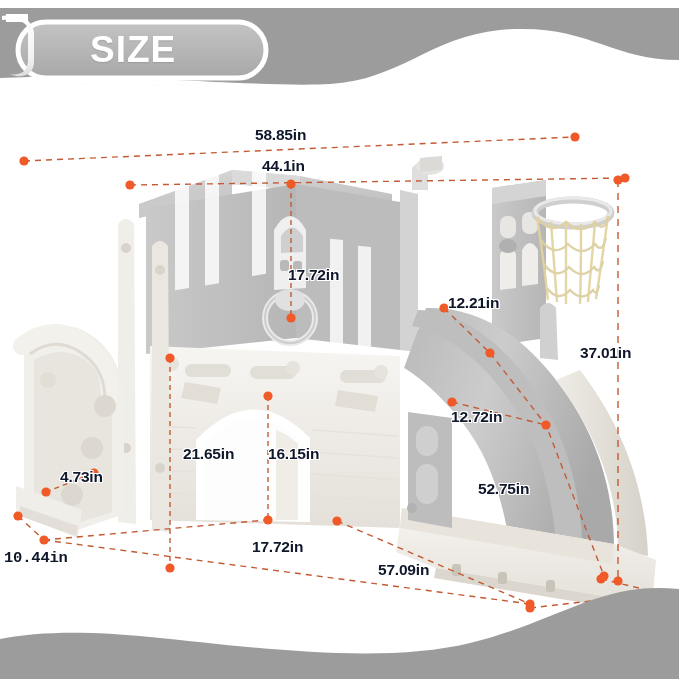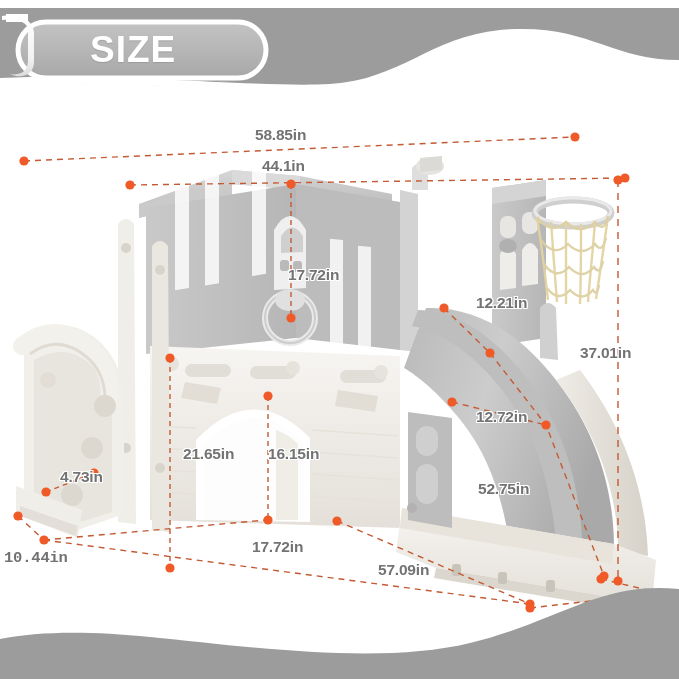--- a/index.html
+++ b/index.html
@@ -34,21 +34,21 @@
     z-index:4;
   }
 
   
   .product { position:absolute; left:0; top:0; width:679px; height:679px; }
 
   
   .dims { position:absolute; inset:0; width:679px; height:679px; }
   .dim-label {
     position:absolute;
-    color:#737373;
+    color:#0f172a;
     font-size:15.5px;
     font-weight:bold;
     white-space:nowrap;
     font-family:"Liberation Sans", sans-serif;
     text-shadow:
       1px 0 0 #fff, -1px 0 0 #fff, 0 1px 0 #fff, 0 -1px 0 #fff,
       1px 1px 0 #fff, -1px -1px 0 #fff, 1px -1px 0 #fff, -1px 1px 0 #fff;
     letter-spacing:-0.2px;
   }
 </style>
@@ -331,23 +331,23 @@
       <circle cx="530" cy="600" r="4.6"></circle>
       <circle cx="660" cy="585" r="4.6"></circle>
       <circle cx="601" cy="571" r="4.6"></circle>
     </g>
   </svg>
 
   <div class="dims">
     <div class="dim-label" style="left:255px; top:118px;">58.85in</div>
     <div class="dim-label" style="left:262px; top:149px;">44.1in</div>
     <div class="dim-label" style="left:288px; top:258px;">17.72in</div>
-    <div class="dim-label" style="left:476px; top:286px;">12.21in</div>
+    <div class="dim-label" style="left:448px; top:286px;">12.21in</div>
     <div class="dim-label" style="left:580px; top:336px;text-align:center;">37.01in</div>
-    <div class="dim-label" style="left:476px; top:400px;">12.72in</div>
+    <div class="dim-label" style="left:451px; top:400px;">12.72in</div>
     <div class="dim-label" style="left:183px; top:437px;">21.65in</div>
     <div class="dim-label" style="left:268px; top:437px;">16.15in</div>
     <div class="dim-label" style="left:60px;  top:460px;">4.73in</div>
     <div class="dim-label" style="left:478px; top:472px;">52.75in</div>
     <div class="dim-label" style="left:4px;   top:541px;font-family:Liberation Mono, monospace;">10.44in</div>
     <div class="dim-label" style="left:252px; top:530px;">17.72in</div>
     <div class="dim-label" style="left:378px; top:553px;text-align:center;">57.09in</div>
     <div class="dim-label" style="left:582px; top:617px;">14.17in</div>
   </div>
 

